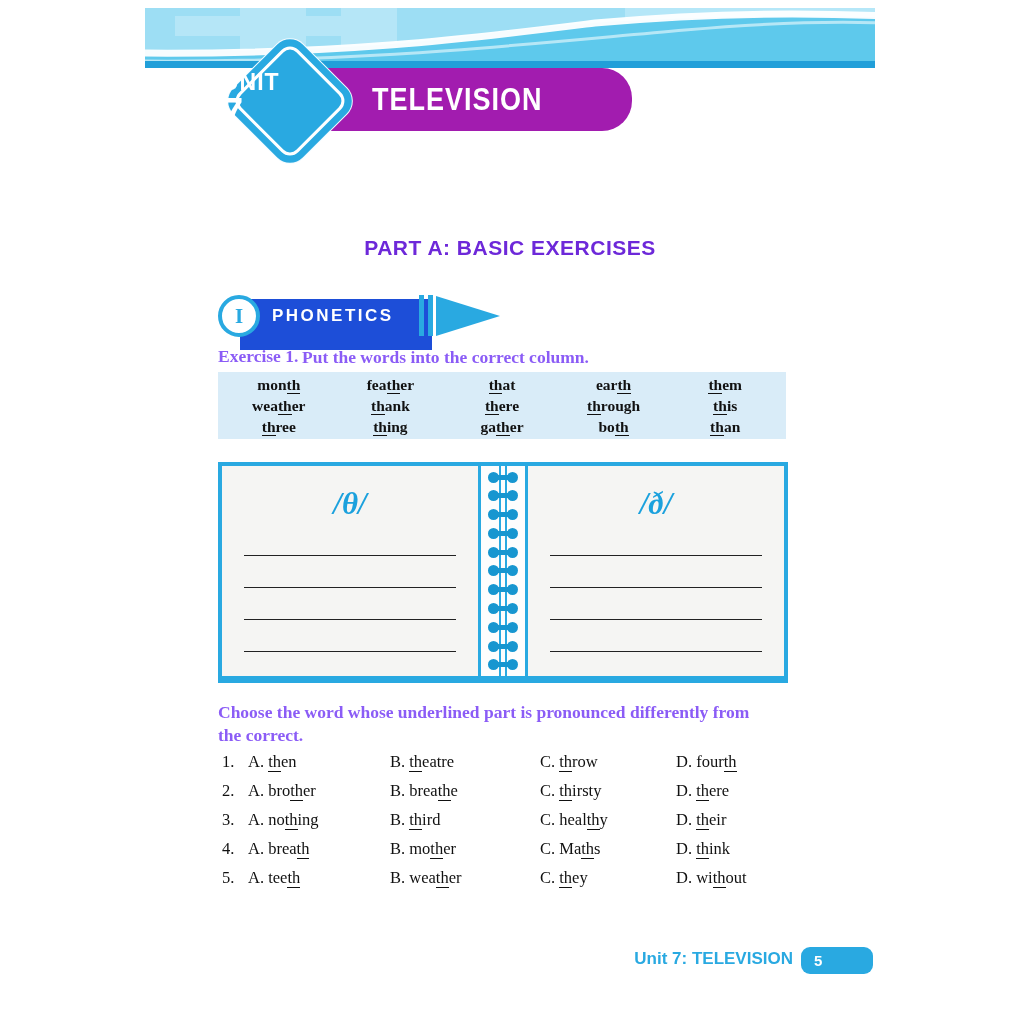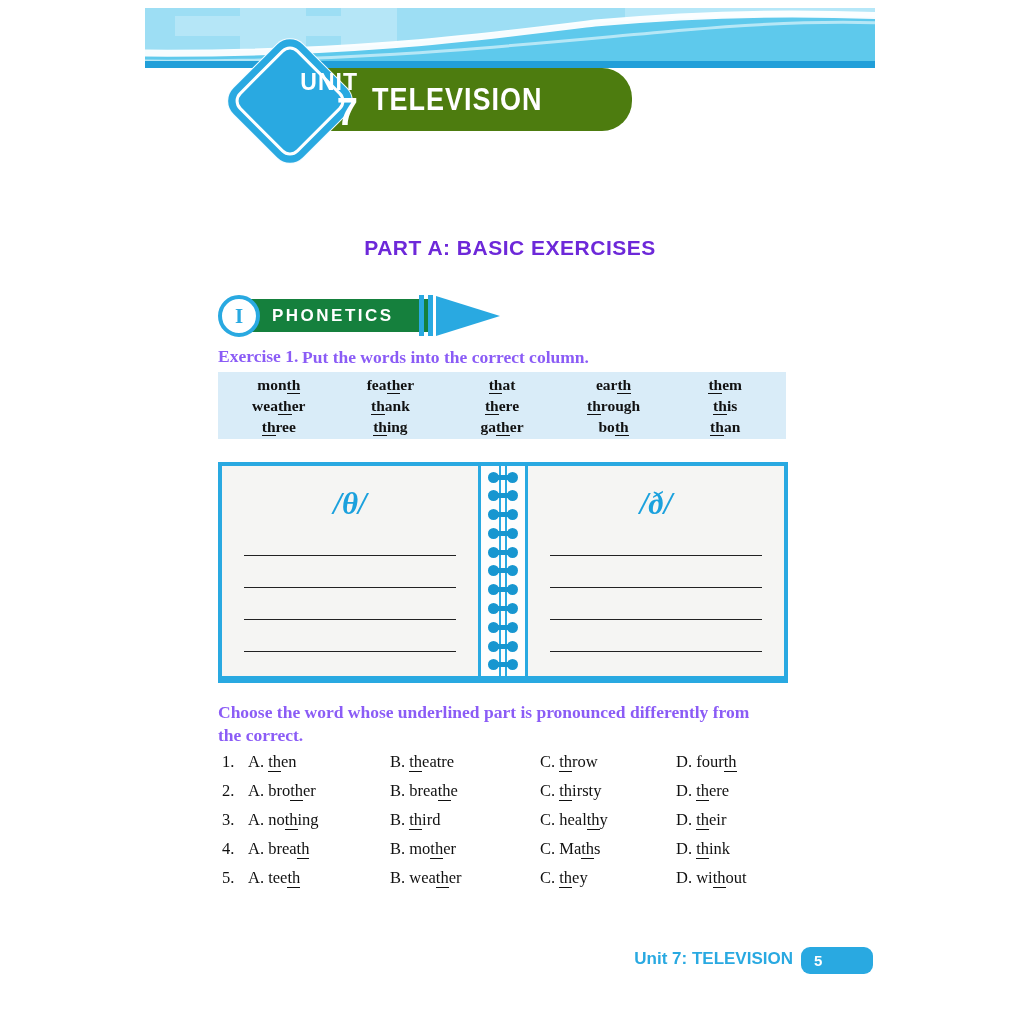--- a/index.html
+++ b/index.html
@@ -8,40 +8,40 @@
 
   
   .band{position:absolute;left:145px;top:8px;width:730px;height:54px;overflow:hidden;}
   .band-edge{position:absolute;left:145px;top:61px;width:730px;height:7px;background:#219fd9;}
 
   
   .diamond{position:absolute;left:222px;top:33px;width:136px;height:136px;z-index:5;}
   .diamond-shape{position:absolute;left:19px;top:19px;width:98px;height:98px;background:#29a9e1;
                  border-radius:18px;transform:rotate(45deg);box-shadow:0 0 0 1px #f2fbff;}
   .diamond-ring{position:absolute;left:7px;top:7px;right:7px;bottom:7px;border:3px solid #fff;border-radius:12px;}
-  .diamond-text{position:absolute;inset:0;display:flex;flex-direction:column;align-items:flex-end;
+  .diamond-text{position:absolute;inset:0;display:flex;flex-direction:column;align-items:flex-start;
                 justify-content:center;color:#fff;z-index:2;font-family:"Liberation Sans",sans-serif;}
   .diamond-unit{font-size:23px;font-weight:800;letter-spacing:1px;line-height:1;}
   .diamond-num{font-size:38px;font-weight:800;line-height:0.95;}
 
   
-  .unit-banner{position:absolute;left:290px;top:68px;width:342px;height:63px;background:#4d7c0f;
+  .unit-banner{position:absolute;left:290px;top:68px;width:342px;height:63px;background:#a21caf;
                border-radius:0 30px 30px 0;display:flex;align-items:center;padding-left:82px;
                box-sizing:border-box;z-index:2;}
   .unit-title{color:#fff;font-family:"Liberation Sans",sans-serif;font-weight:800;font-size:27px;
               letter-spacing:1px;display:inline-block;transform:scaleY(1.18);}
 
   
   .part-heading{position:absolute;top:236px;left:145px;width:730px;text-align:center;
                 font-family:"Liberation Sans",sans-serif;font-weight:800;font-size:21px;
                 color:#6d28d9;letter-spacing:.5px;}
 
   
   .phon{position:absolute;left:218px;top:295px;height:42px;width:290px;}
-  .phon-rect{position:absolute;left:22px;top:4px;width:192px;height:33px;background:#15803d;}
+  .phon-rect{position:absolute;left:22px;top:4px;width:192px;height:51px;background:#1d4ed8;}
   .phon-title{color:#fff;font-family:"Liberation Sans",sans-serif;font-weight:800;font-size:17px;
               letter-spacing:2.5px;line-height:33px;padding-left:32px;}
   .phon-circle{position:absolute;left:0;top:0;width:34px;height:34px;border-radius:50%;background:#fff;
                border:4px solid #29a9e1;display:flex;align-items:center;justify-content:center;
                font-family:"Liberation Serif",serif;font-weight:700;font-size:21px;color:#29a9e1;z-index:2;}
   .phon-bar1,.phon-bar2{position:absolute;top:0;width:5px;height:41px;background:#29a9e1;}
   .phon-bar1{left:201px;} .phon-bar2{left:210px;}
   .phon-tip{position:absolute;left:218px;top:1px;width:0;height:0;border-left:64px solid #29a9e1;
             border-top:20px solid transparent;border-bottom:20px solid transparent;}
 

